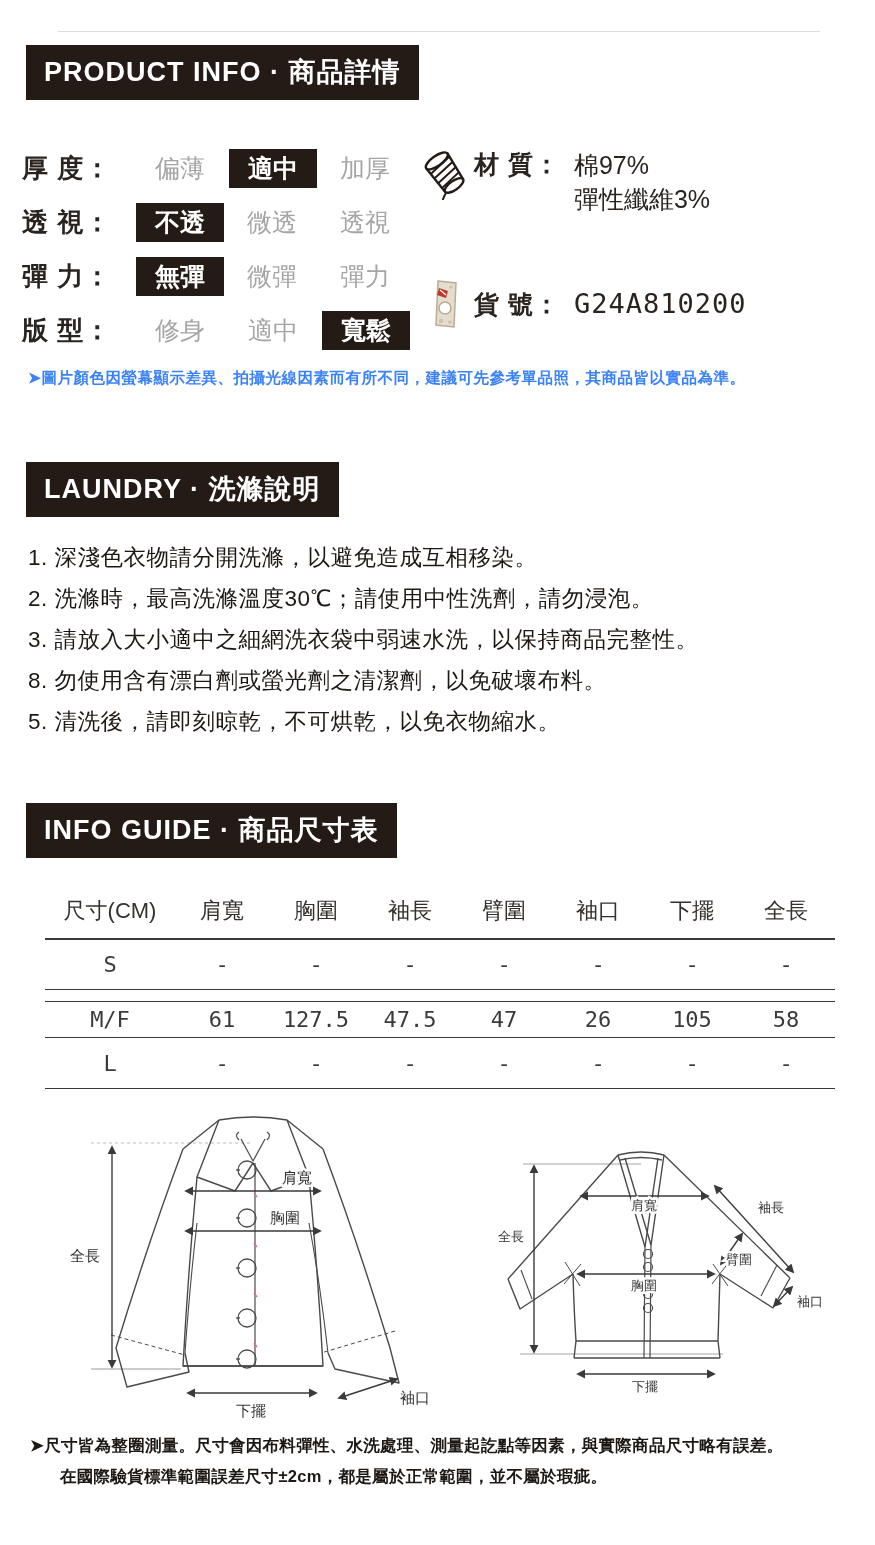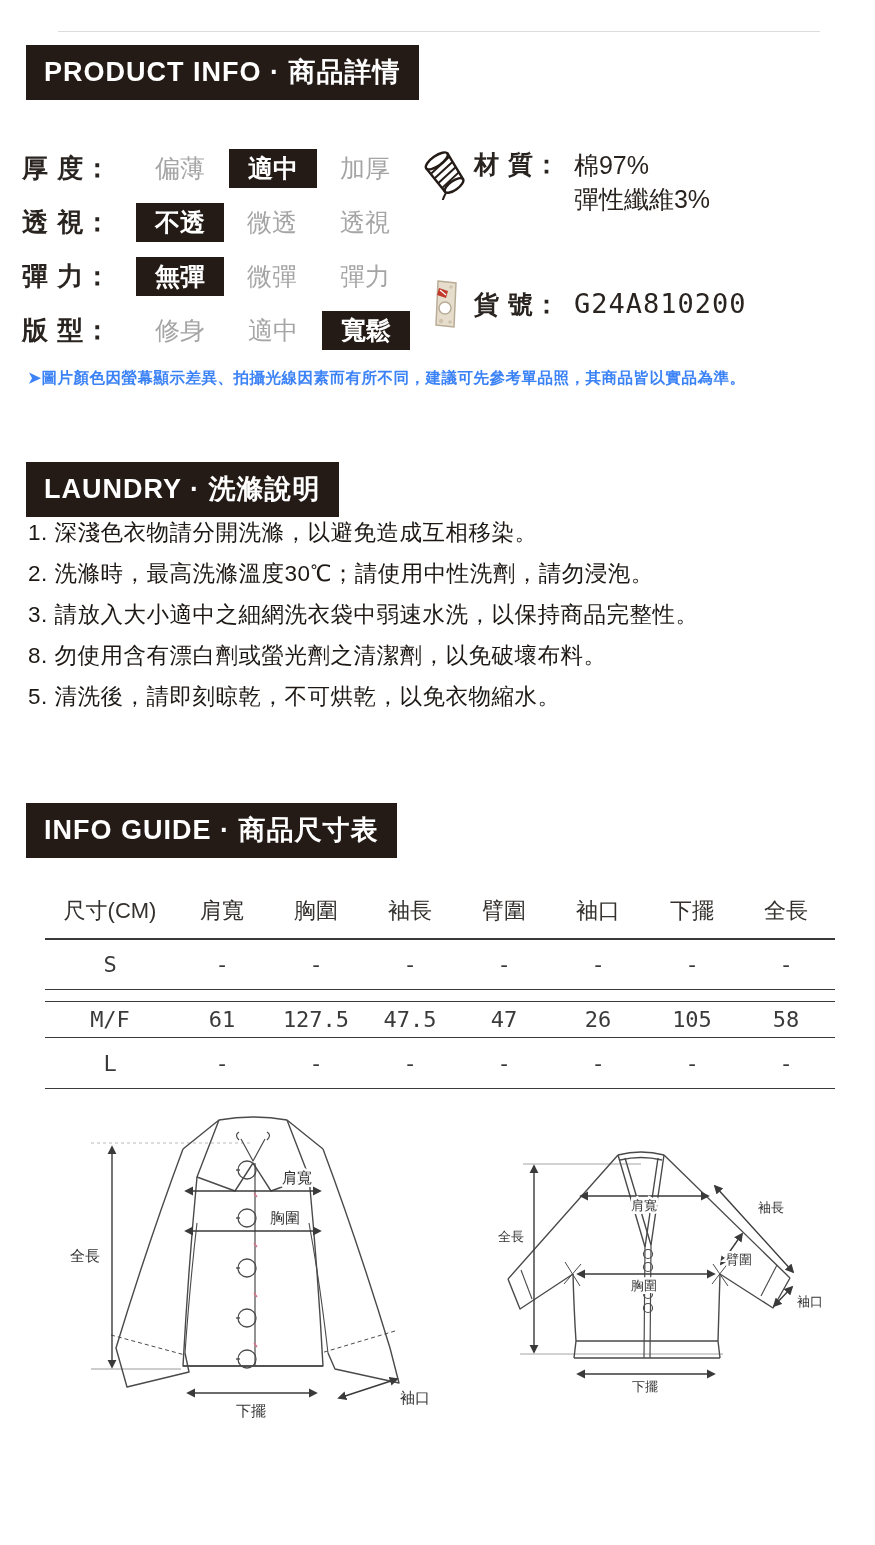--- a/index.html
+++ b/index.html
@@ -41,21 +41,21 @@
   .info-value { font-size:25px; color:#2a2420; line-height:34px; }
   .mono { font-family:"DejaVu Sans Mono", monospace; }
   .item-code { font-size:27px; letter-spacing:1px; }
 
   .note-line {
     position:absolute; left:28px; top:368px; width:820px;
     font-size:15.5px; font-weight:bold; color:#3b82f6; letter-spacing:0.5px;
   }
 
   
-  .laundry-list { position:absolute; left:28px; top:512px; width:830px; }
+  .laundry-list { position:absolute; left:28px; top:537px; width:830px; }
   .laundry-item { font-size:22.5px; color:#1d1814; line-height:41px; letter-spacing:0.5px; }
 
   
   .size-table { position:absolute; left:45px; top:896px; width:790px; font-size:22px; color:#3a3a3a; }
   .trow { display:grid; grid-template-columns:130px repeat(7, 94px); align-items:center; }
   .trow > div { text-align:center; }
   .thead { padding-bottom:12px; border-bottom:2px solid #3a3a3a; color:#33302d; }
   .tr-s   { height:50px; border-bottom:1.5px solid #3a3a3a; }
   .tr-mf  { height:37px; margin-top:11px; border-top:1.5px solid #3a3a3a; border-bottom:1.5px solid #3a3a3a; }
   .tr-l   { height:51px; border-bottom:1.5px solid #3a3a3a; }
@@ -308,14 +308,18 @@
       <text x="30" y="95">全長</text>
       <text x="163" y="64">肩寬</text>
       <text x="290" y="66">袖長</text>
       <text x="258" y="118">臂圍</text>
       <text x="163" y="144">胸圍</text>
       <text x="329" y="160">袖口</text>
       <text x="164" y="245">下擺</text>
     </g>
   </svg>
 
+  <div class="size-notes">
+    <div class="size-note">➤尺寸皆為整圈測量。尺寸會因布料彈性、水洗處理、測量起訖點等因素，與實際商品尺寸略有誤差。</div>
+    <div class="size-note indent">在國際驗貨標準範圍誤差尺寸±2cm，都是屬於正常範圍，並不屬於瑕疵。</div>
+  </div>
 
 </div>
 
 </body></html>

